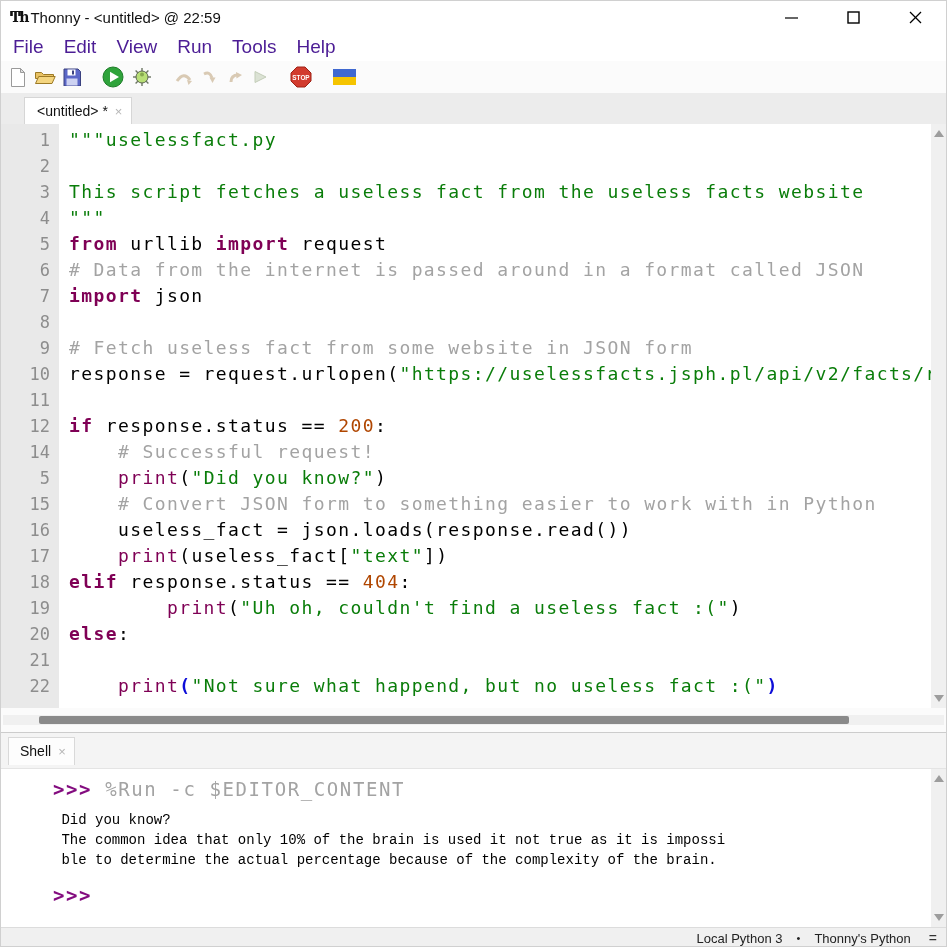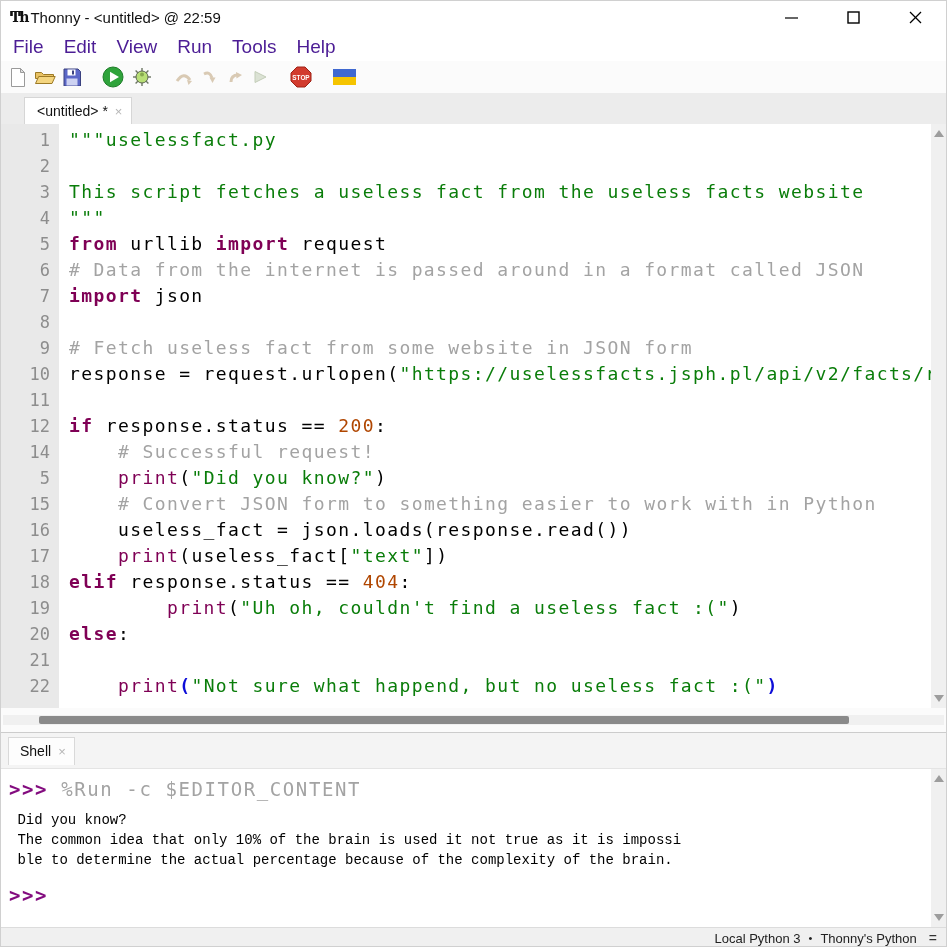--- a/index.html
+++ b/index.html
@@ -56,32 +56,32 @@
   .hscroll-thumb{position:absolute;left:38px;top:8px;width:810px;height:8px;background:#8a8a8a;border-radius:2px;}
 
   
   .shell-tabrow{height:36px;background:#f4f4f4;border-top:1px solid #cccccc;display:flex;
                 align-items:center;padding-left:7px;}
   .shell-tab{background:#fdfdfd;border:1px solid #d9d9d9;border-bottom:none;height:28px;
              display:flex;align-items:center;padding:0 8px 0 11px;font-size:14px;color:#111;}
 
   
   .shell{height:159px;background:#ffffff;display:flex;overflow:hidden;border-top:1px solid #e4e4e4;}
-  .shell-content{flex:1;padding:8px 0 0 8px;overflow:hidden;}
+  .shell-content{flex:1;padding:8px 0 0 8px;overflow:hidden;margin-left:44px;}
   .sh-cmd{font-family:"DejaVu Sans Mono",monospace;font-size:19px;letter-spacing:1.6px;
           line-height:24px;margin-bottom:9px;white-space:pre;}
   .sh-out{font-family:"Liberation Mono",monospace;font-size:14px;line-height:20px;color:#000;white-space:pre;}
   .sh-prompt2{font-family:"DejaVu Sans Mono",monospace;font-size:19px;letter-spacing:1.6px;
               line-height:24px;margin-top:13px;white-space:pre;}
   .prompt{color:#830c7f;font-weight:bold;}
   .magic{color:#a3a3a3;}
 
   
   .statusbar{height:21px;background:#f0f0f0;border-top:1px solid #dcdcdc;display:flex;
-             justify-content:flex-end;align-items:center;padding-right:9px;font-size:13px;color:#222;}
+             justify-content:flex-end;align-items:center;padding-right:9px;font-size:13px;color:#222;gap:6px;}
   .statusbar .sep{margin:0 8px;font-size:11px;}
   .statusbar .backend-menu{margin-left:12px;font-size:14px;color:#333;}
 </style>
 </head>
 <body>
 
 <div class="window">
 
   <div class="titlebar">
     <span class="logo">Ͳh</span>

